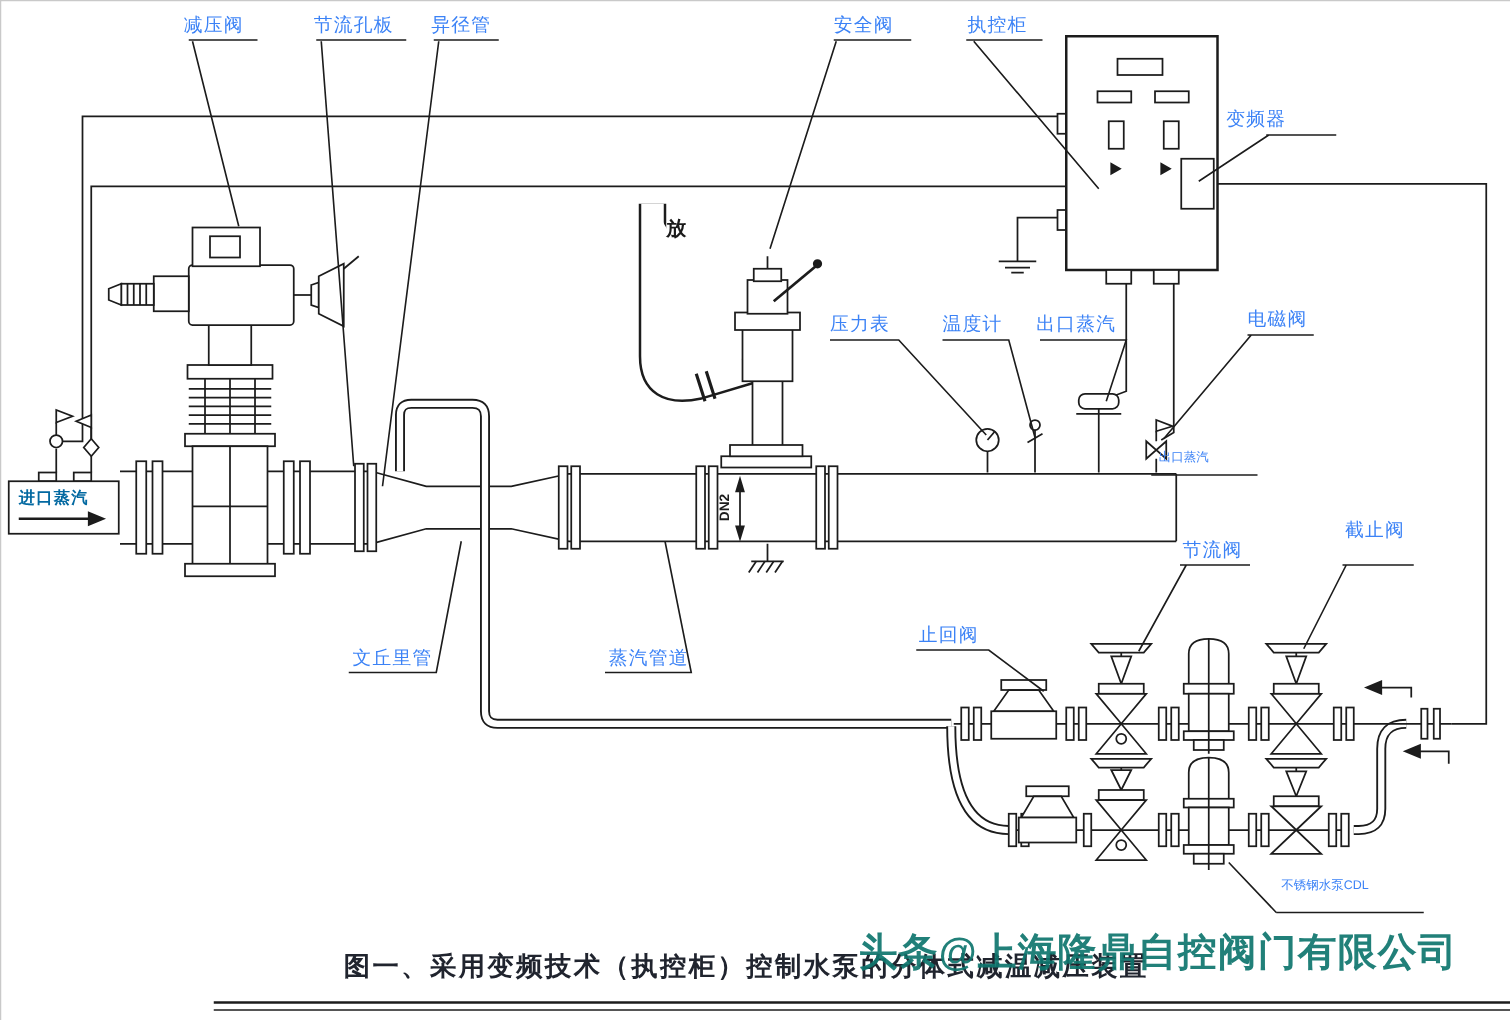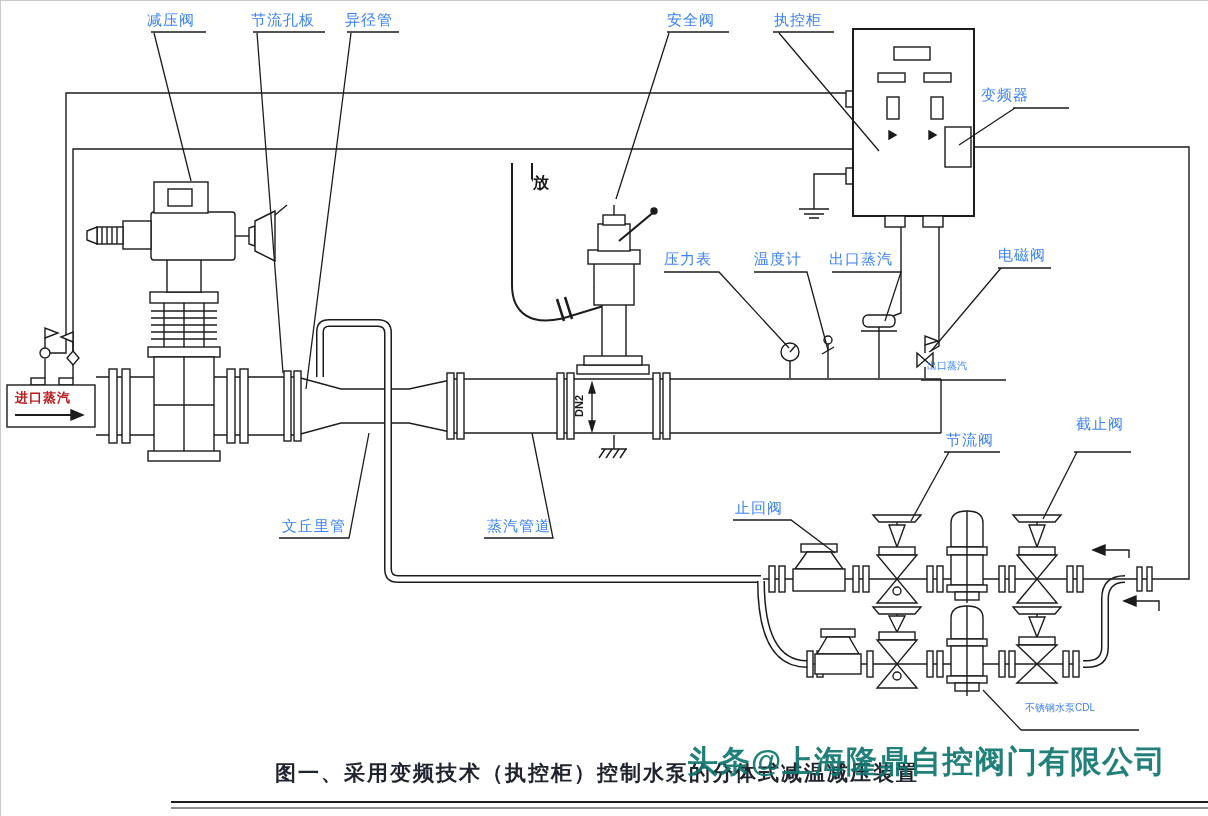--- a/index.html
+++ b/index.html
@@ -7,21 +7,21 @@
          border:1px solid #c9c9c9;font-family:"Liberation Sans",sans-serif;overflow:hidden;}
   .stage svg{position:absolute;left:0;top:0;}
   .lbl{position:absolute;font-weight:400;font-size:15px;color:#3b82f6;
        letter-spacing:1px;white-space:nowrap;z-index:3;}
   .lbl.sm{font-size:10px;letter-spacing:0;}
   .caption{position:absolute;left:230px;top:758px;font-size:21px;font-weight:700;
            color:#20242e;letter-spacing:2px;white-space:nowrap;z-index:1;margin-left:44px;}
   .watermark{position:absolute;left:686px;top:740px;font-size:31px;font-weight:700;
              color:#0f766e;opacity:.92;letter-spacing:1px;white-space:nowrap;z-index:2;}
   .inlet-text{position:absolute;left:14px;top:388px;font-size:13px;font-weight:700;
-              color:#b91c1c;letter-spacing:1px;z-index:3;}
+              color:#0369a1;letter-spacing:1px;z-index:3;}
   .vent{position:absolute;left:532px;top:172px;font-size:16px;font-weight:700;color:#1a1a1a;z-index:3;}
 </style>
 </head>
 <body>
 
 <div class="stage">
 
 <svg width="1208" height="816" viewBox="0 0 1208 816">
   <g stroke="#1c1c1c" stroke-width="1.4" fill="none">
 

